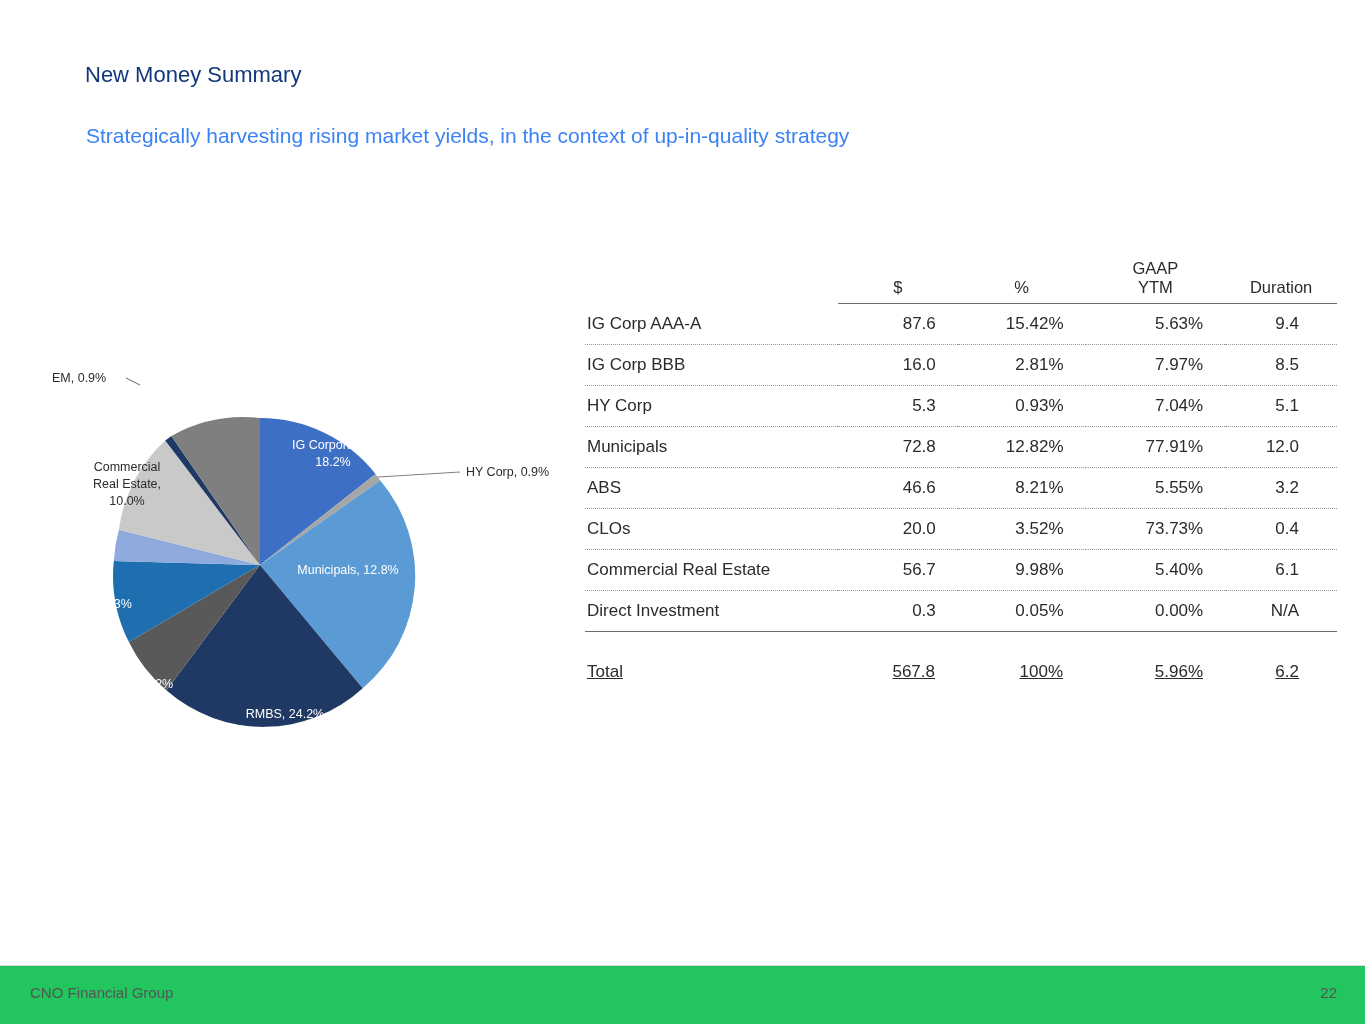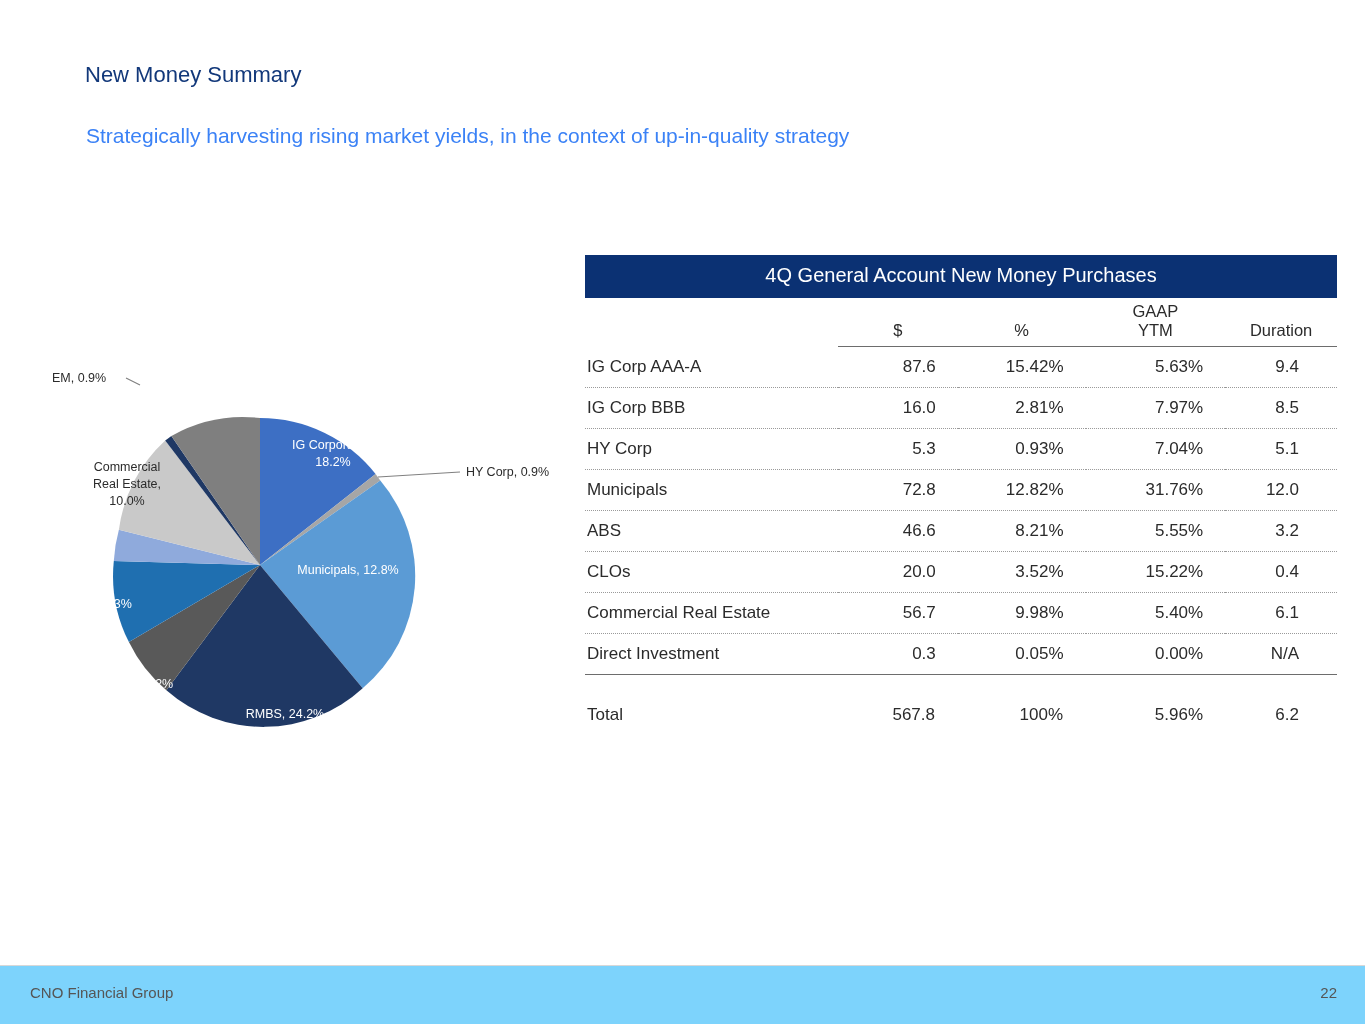--- a/index.html
+++ b/index.html
@@ -107,30 +107,31 @@
   td.c-num   { text-align: right; padding-right: 22px; }
   td.c-dur   { text-align: right; padding-right: 38px; }
 
   #total-sep {
     border-top: 1.5px solid #6d6d6d;
     margin-top: 0px;
   }
   #total-table td {
     padding-top: 30px;
     border: none;
+    text-decoration: underline;
   }
 
   
   #footer {
     position: absolute;
     left: 0;
     bottom: 0;
     width: 1365px;
     height: 58px;
-    background: #7dd3fc;
+    background: #22c55e;
     border-top: 1px solid #d8d8d8;
   }
   #footer-brand {
     position: absolute;
     left: 30px;
     top: 18px;
     font-size: 15px;
     color: #555555;
   }
   #footer-page {
@@ -191,21 +192,20 @@
       <tspan x="97" y="141">Commercial</tspan><tspan x="97" y="158">Real Estate,</tspan><tspan x="97" y="175">10.0%</tspan>
     </text>
     <text class="pie-outside-label" x="22" y="52">EM, 0.9%</text>
     <text class="pie-slice-label" text-anchor="middle">
       <tspan x="170" y="51">Residential</tspan><tspan x="170" y="68">Mortgages, 9.9%</tspan>
     </text>
   </svg>
 </div>
 
 <div id="table-wrap">
-  <div id="table-banner">4Q General Account New Money Purchases</div>
 
   <table>
     <colgroup>
       <col class="c1">
         <col class="c2">
         <col class="c3">
         <col class="c4">
         <col class="c5">
     </colgroup>
     <thead>
@@ -239,35 +239,35 @@
         <td class="c-label">HY Corp</td>
         <td class="c-num">5.3</td>
         <td class="c-num">0.93%</td>
         <td class="c-num">7.04%</td>
         <td class="c-dur">5.1</td>
       </tr>
       <tr>
         <td class="c-label">Municipals</td>
         <td class="c-num">72.8</td>
         <td class="c-num">12.82%</td>
-        <td class="c-num">31.76%</td>
+        <td class="c-num">77.91%</td>
         <td class="c-dur">12.0</td>
       </tr>
       <tr>
         <td class="c-label">ABS</td>
         <td class="c-num">46.6</td>
         <td class="c-num">8.21%</td>
         <td class="c-num">5.55%</td>
         <td class="c-dur">3.2</td>
       </tr>
       <tr>
         <td class="c-label">CLOs</td>
         <td class="c-num">20.0</td>
         <td class="c-num">3.52%</td>
-        <td class="c-num">15.22%</td>
+        <td class="c-num">73.73%</td>
         <td class="c-dur">0.4</td>
       </tr>
       <tr>
         <td class="c-label">Commercial Real Estate</td>
         <td class="c-num">56.7</td>
         <td class="c-num">9.98%</td>
         <td class="c-num">5.40%</td>
         <td class="c-dur">6.1</td>
       </tr>
       <tr>

